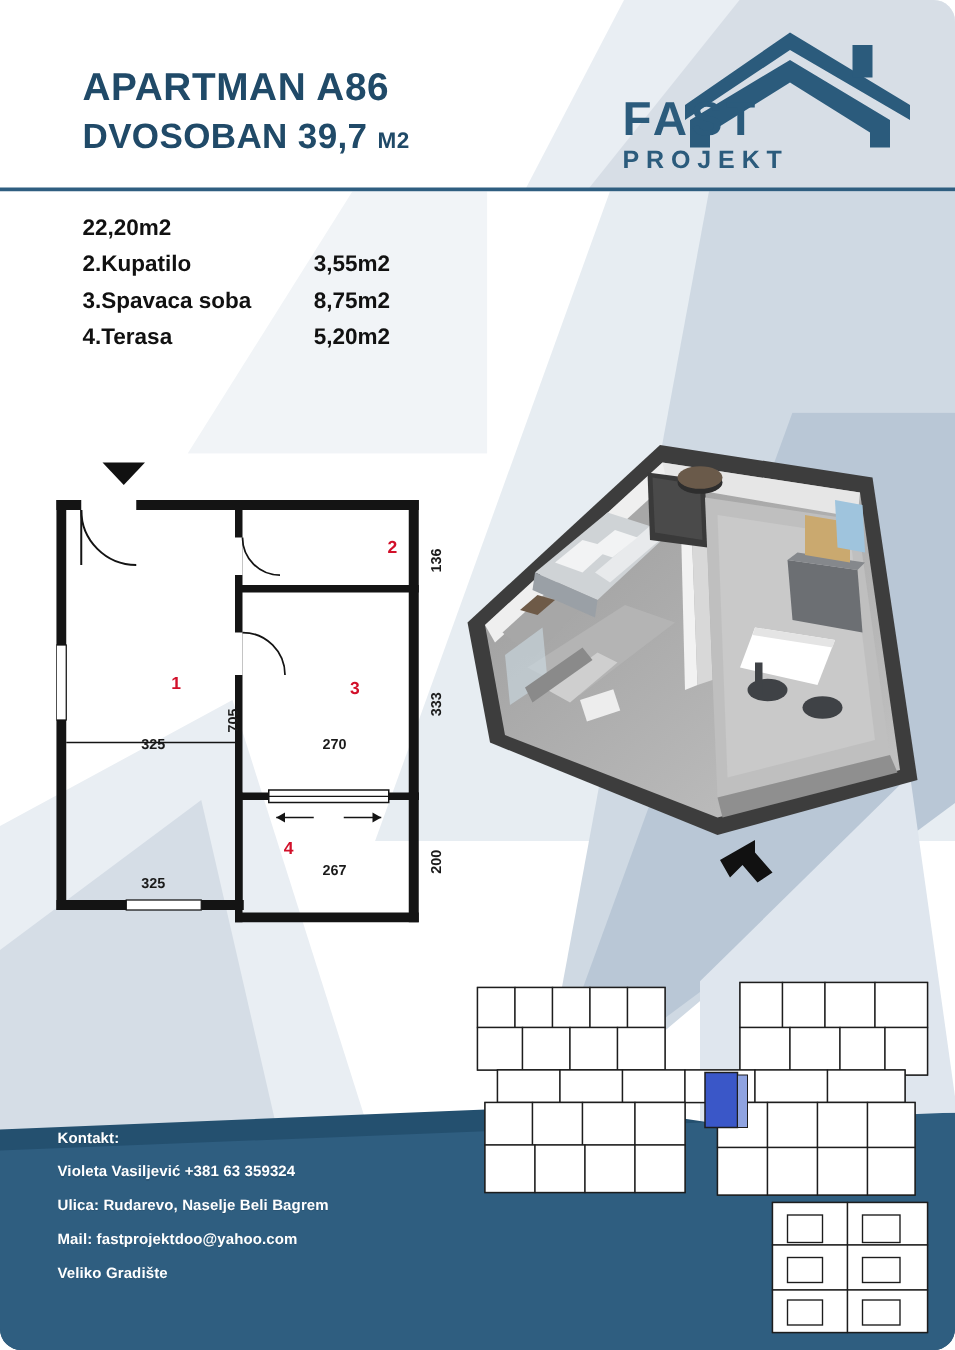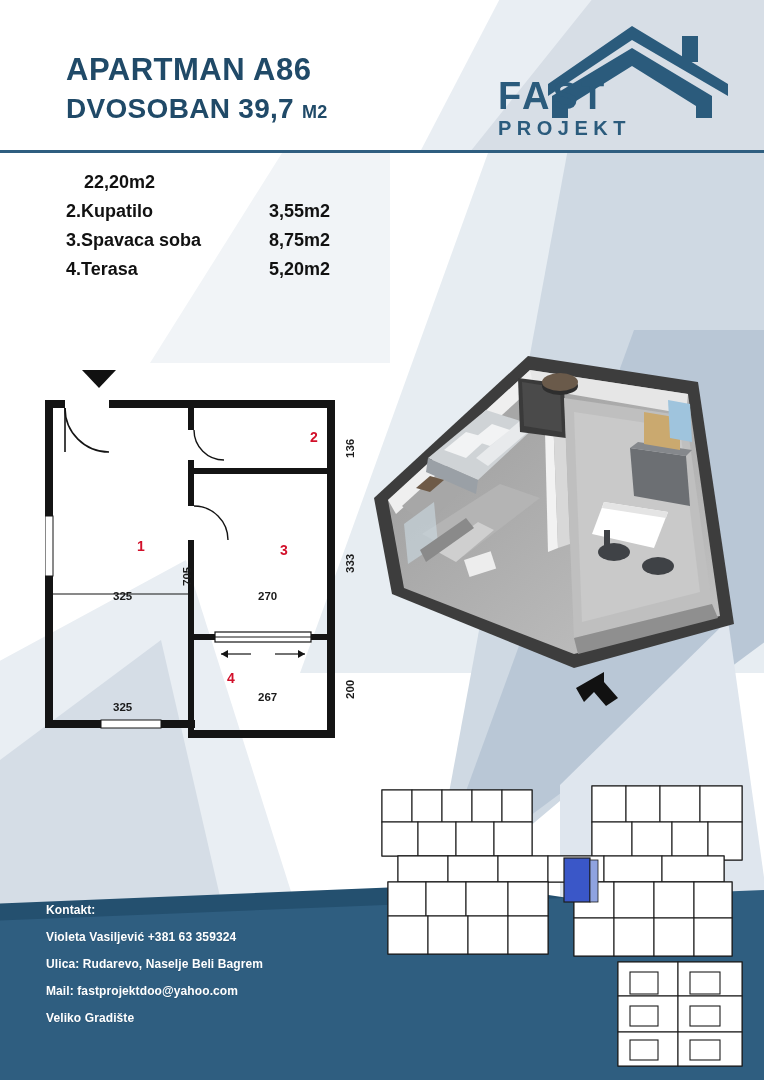--- a/index.html
+++ b/index.html
@@ -12,20 +12,21 @@
     font-family: "Liberation Sans", sans-serif;
     background: #ffffff;
     overflow: hidden;
     position: relative;
   }
   .page {
     position: absolute;
     inset: 0;
     background: #ffffff;
     overflow: hidden;
+    border-radius: 17px;
   }
 
   
   .bg-layer { position:absolute; inset:0; overflow:hidden; z-index:0; }
   .shape { position:absolute; }
 
   .hdr-band {
     position:absolute; left:0; top:0; width:764px; height:152px;
     background:#ffffff;
   }
@@ -129,21 +130,21 @@
   .logo-house { position:absolute; right:-4px; top:0px; }
 
   
   .areas { position:absolute; left:66px; top:168px; z-index:5; }
   .areas-head {
     font-size:19px; font-weight:bold; color:#1d1d1d; margin-bottom:22px;
     letter-spacing:0.2px;
   }
   .area-row { display:flex; font-size:18px; font-weight:bold; color:#111; line-height:29px; }
   .area-name { width:185px; }
-  .area-val { width:120px;margin-left:18px; }
+  .area-val { width:120px; }
 
   
   .plan {
     position:absolute; left:45px; top:396px; width:305px; height:342px; z-index:5;
   }
   .room-num {
     position:absolute; color:#d2102a; font-weight:bold; font-size:14px;
   }
   .dim {
     position:absolute; color:#1a1a1a; font-size:11.5px; font-weight:bold;

